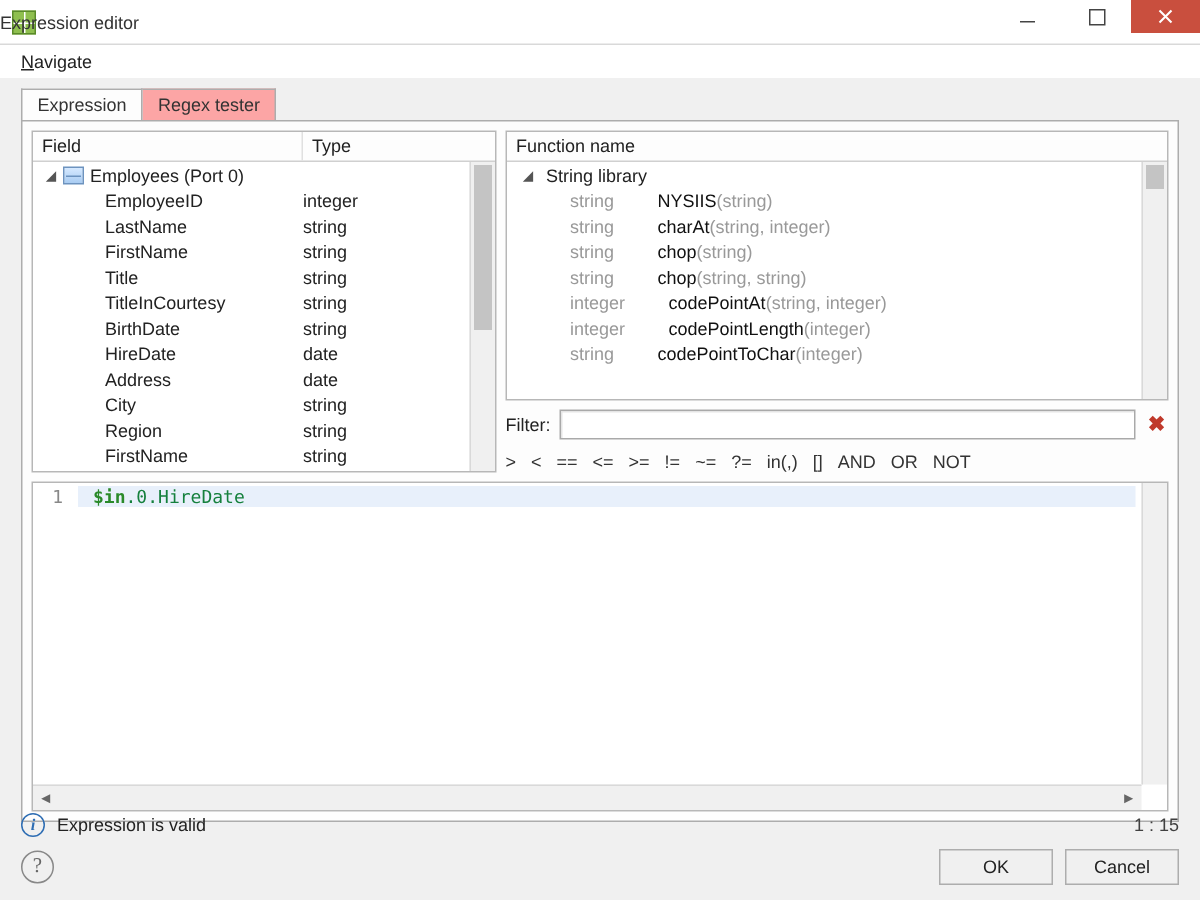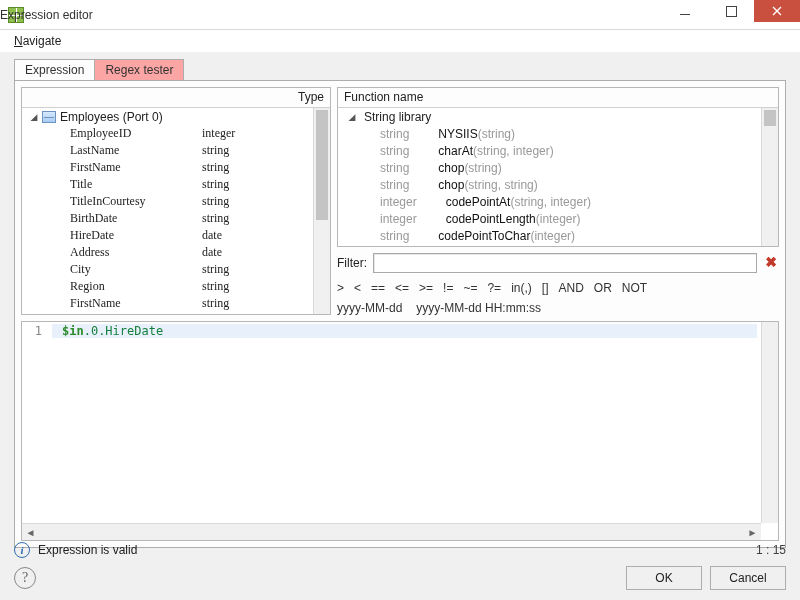--- a/index.html
+++ b/index.html
@@ -134,21 +134,21 @@
     border-bottom:1px solid #d0d0d0;
     background:#fdfdfd;
   }
   .th {
     padding:2px 6px 3px 6px;
     font-size:12px;
     color:#222;
     border-right:1px solid #e0e0e0;
   }
   .pane.left .th.field { width:180px; }
-  .pane.left .th.type  { flex:1; border-right:none;text-align:right; }
+  .pane.left .th.type  { flex:1; border-right:none; }
   .pane.right .th { flex:1; border-right:none; }
   .table-body {
     flex:1;
     overflow:hidden;
     position:relative;
   }
   .vscroll {
     position:absolute;
     right:0; top:0; bottom:0;
     width:17px;
@@ -179,21 +179,20 @@
     margin-right:4px;
     position:relative;
     background:linear-gradient(#d6e9ff,#a9ccf2);
     border:1px solid #6d93bf;
   }
   .port-icon::after {
     content:""; position:absolute; left:1px; right:1px; top:5px; height:1px; background:#6d93bf;
   }
   .field-row {
     padding-left:48px;
-    font-family:Liberation Serif, serif;
   }
   .field-row .fname { width:132px; }
   .field-row .ftype { color:#222; }
   
   .func-row {
     display:flex;
     height:17px;
     align-items:center;
     font-size:12px;
     padding-left:42px;
@@ -367,20 +366,21 @@
     <div class="tab active">Expression</div>
     <div class="tab">Regex tester</div>
   </div>
 
   <div class="tab-panel">
 
     <div class="top-half">
 
       <div class="pane left">
         <div class="table-header">
+          <div class="th field">Field</div>
           <div class="th type">Type</div>
         </div>
         <div class="table-body">
           <div class="tree-row">
             <span class="tree-toggle">◢</span>
             <span class="port-icon"></span>
             <span>Employees (Port 0)</span>
           </div>
           <div id="fields-rows">
               <div class="field-row">
@@ -492,21 +492,20 @@
         </div>
 
         <div class="filter-row">
           <label>Filter:</label>
           <input class="filter-input" value="" style="">
           <div class="clear-x">✖</div>
         </div>
 
         <div class="operators" id="operators"><span>&gt;</span><span>&lt;</span><span>==</span><span>&lt;=</span><span>&gt;=</span><span>!=</span><span>~=</span><span>?=</span><span>in(,)</span><span>[]</span><span>AND</span><span>OR</span><span>NOT</span></div>
 
-        <div class="formats" id="formats"><span>yyyy-MM-dd</span><span>yyyy-MM-dd HH:mm:ss</span></div>
       </div>
 
     </div>
 
     <div class="editor">
       <div class="gutter">
         <span>1</span>
       </div>
       <div class="code">
         <span class="code-line"><span class="tok-g">$in</span><span class="tok-k">.0.HireDate</span></span>

